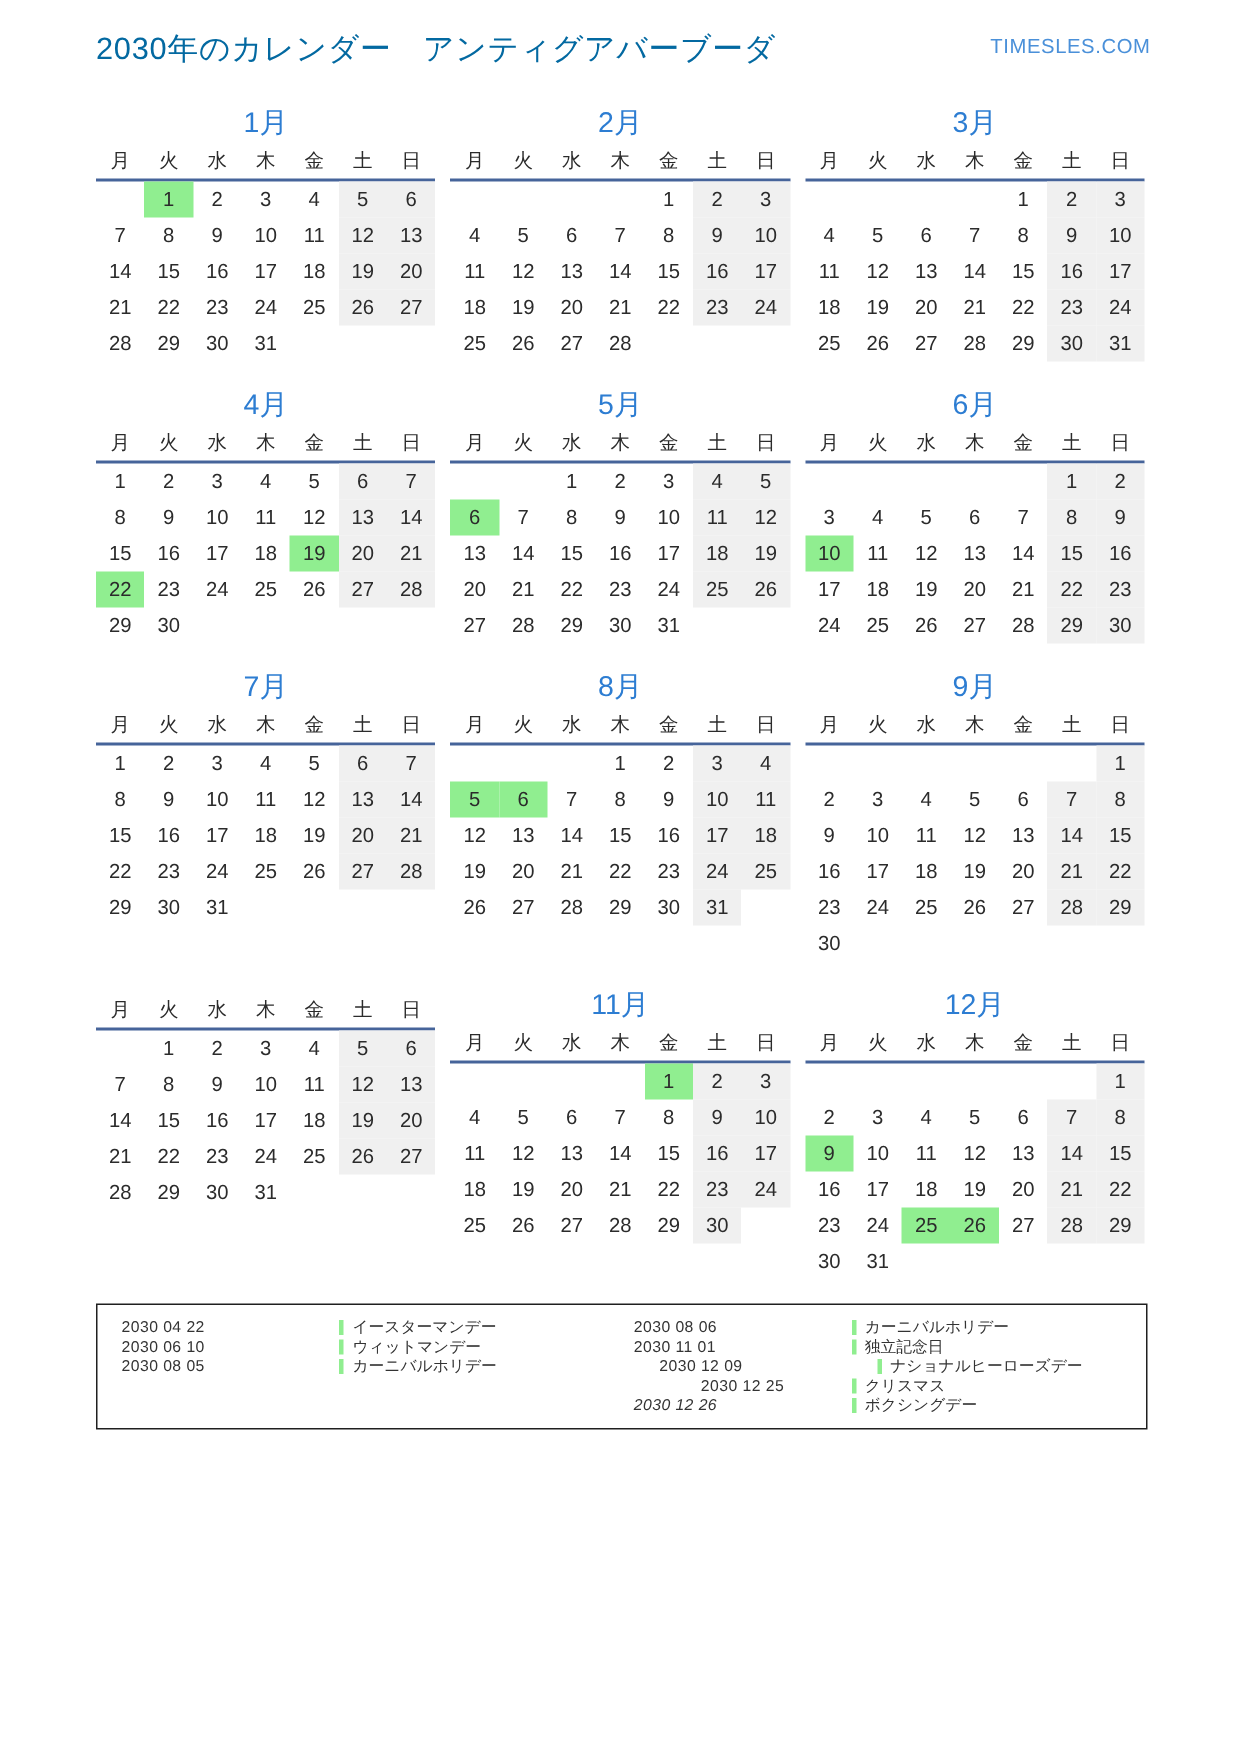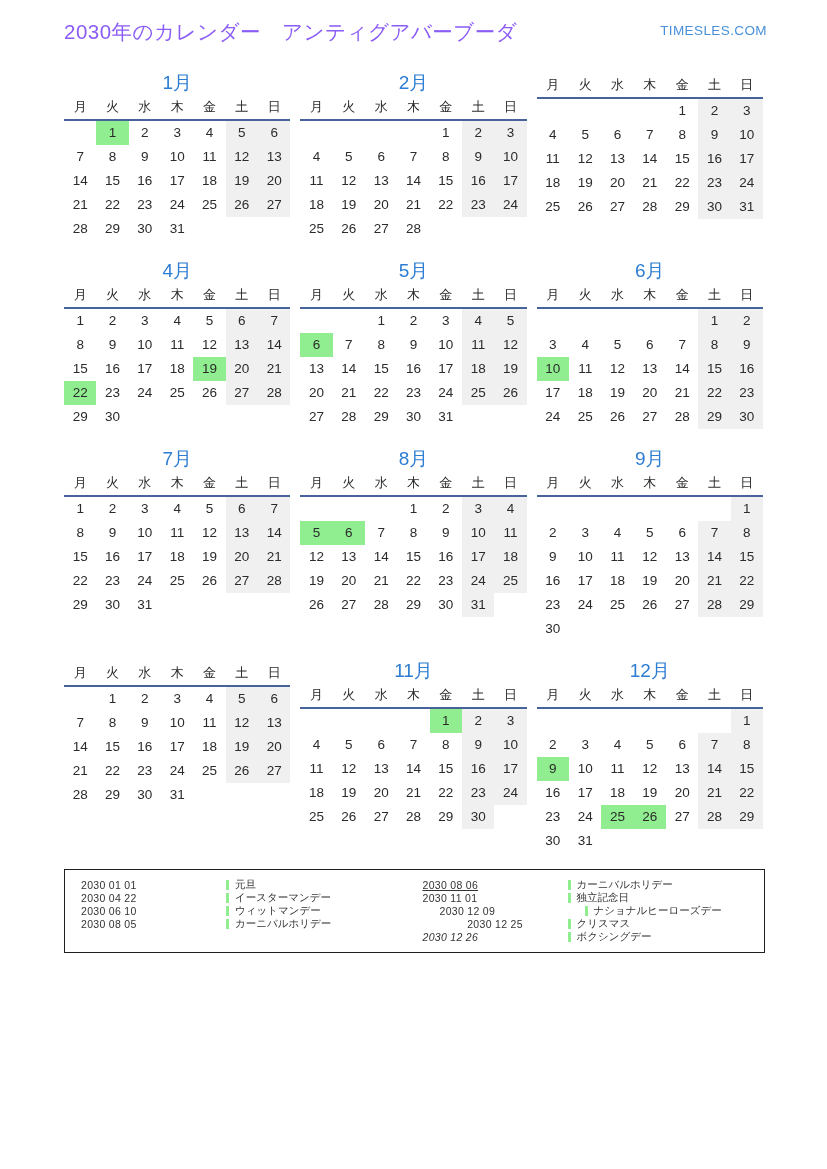--- a/index.html
+++ b/index.html
@@ -6,21 +6,21 @@
   body{
     width:827px;height:1169px;background:#ffffff;position:relative;
     font-family:"Liberation Sans","DejaVu Sans",sans-serif;color:#2b2b2b;
     overflow:hidden;
   }
   .page-header{
     display:flex;justify-content:space-between;align-items:flex-start;
     margin:18px 60px 0 64px;
   }
   .page-title{
-    font-size:20.5px;color:#8b5cf6;font-weight:normal;letter-spacing:0.5px;
+    font-size:20.5px;color:#0369a1;font-weight:normal;letter-spacing:0.5px;
   }
   .brand-link{
     font-size:13.5px;color:#4a90d9;letter-spacing:0.4px;margin-top:5px;
     text-decoration:none;cursor:pointer;text-align:center;
   }
   .months-grid{
     display:grid;grid-template-columns:repeat(3,1fr);
     column-gap:10px;row-gap:20px;
     margin:27px 64px 0 64px;
     align-items:start;
@@ -174,20 +174,21 @@
         <div class="day-cell">25</div>
         <div class="day-cell">26</div>
         <div class="day-cell">27</div>
         <div class="day-cell">28</div>
         <div class="day-cell"></div>
         <div class="day-cell"></div>
         <div class="day-cell"></div>
       </div>
     </div>
     <div class="month">
+      <div class="month-title">3月</div>
       <div class="week-row weekday-row">
         <div class="weekday">月</div>
         <div class="weekday">火</div>
         <div class="weekday">水</div>
         <div class="weekday">木</div>
         <div class="weekday">金</div>
         <div class="weekday">土</div>
         <div class="weekday">日</div>
       </div>
       <div class="week-row">
@@ -764,43 +765,38 @@
         <div class="day-cell"></div>
         <div class="day-cell"></div>
         <div class="day-cell"></div>
       </div>
     </div>
   </div>
 
 <div class="legend-box">
     <div class="legend-col">
       <div class="legend-row">
-        <div class="legend-date" style="padding-left: 8px;">2030 01 01</div>
-        <div class="legend-marker"></div>
-        <div class="legend-name">元旦</div>
-      </div>
-      <div class="legend-row">
         <div class="legend-date" style="padding-left: 8px;">2030 04 22</div>
         <div class="legend-marker"></div>
         <div class="legend-name">イースターマンデー</div>
       </div>
       <div class="legend-row">
         <div class="legend-date" style="padding-left: 8px;">2030 06 10</div>
         <div class="legend-marker"></div>
         <div class="legend-name">ウィットマンデー</div>
       </div>
       <div class="legend-row">
         <div class="legend-date" style="padding-left: 8px;">2030 08 05</div>
         <div class="legend-marker"></div>
         <div class="legend-name">カーニバルホリデー</div>
       </div>
     </div>
     <div class="legend-col">
       <div class="legend-row">
-        <div class="legend-date" style="padding-left: 8px; text-decoration: underline;">2030 08 06</div>
+        <div class="legend-date" style="padding-left: 8px;">2030 08 06</div>
         <div class="legend-marker"></div>
         <div class="legend-name">カーニバルホリデー</div>
       </div>
       <div class="legend-row">
         <div class="legend-date" style="padding-left: 8px;">2030 11 01</div>
         <div class="legend-marker"></div>
         <div class="legend-name">独立記念日</div>
       </div>
       <div class="legend-row">
         <div class="legend-date" style="padding-left: 8px; margin-left: 17px;">2030 12 09</div>

